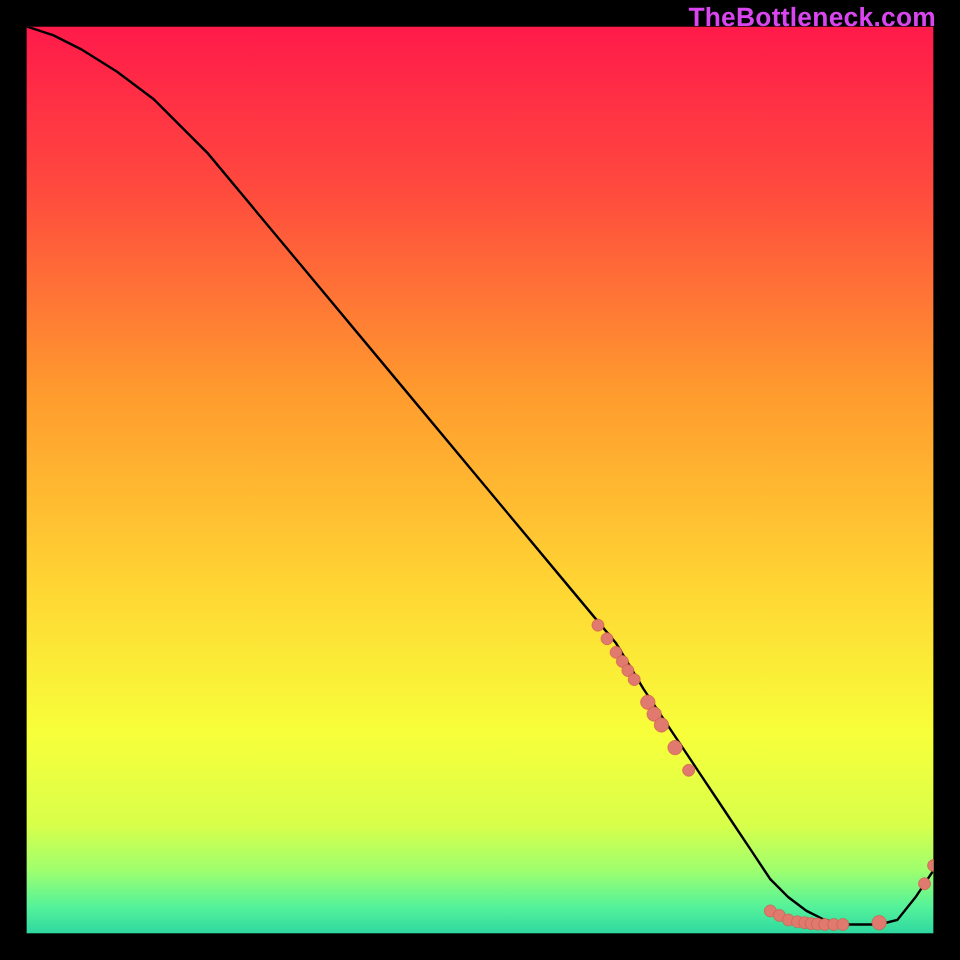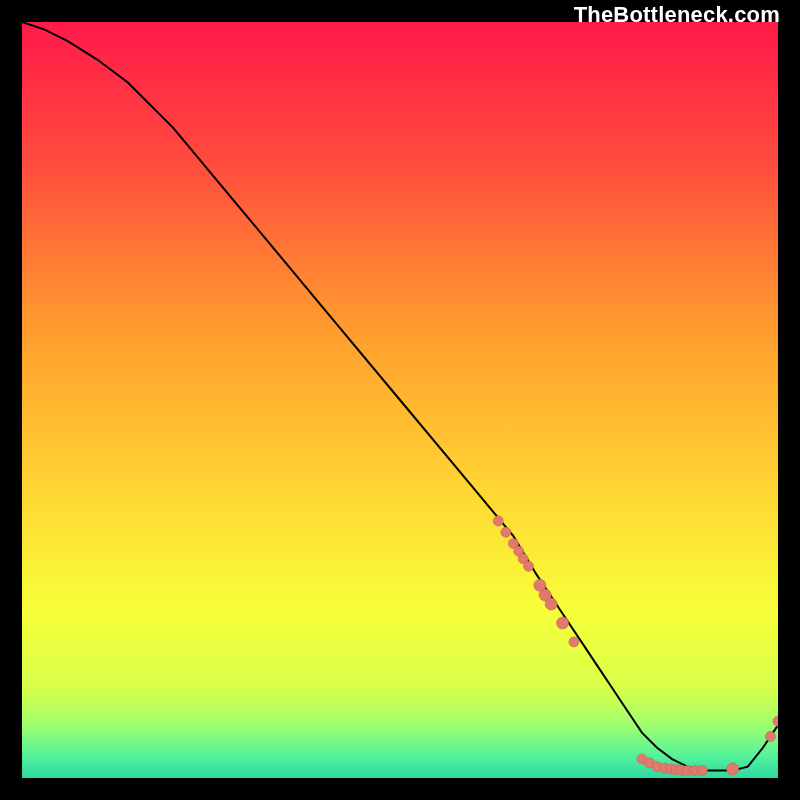--- a/index.html
+++ b/index.html
@@ -14,21 +14,21 @@
   .frame {
     position: relative;
     width: 800px;
     height: 800px;
     background: #000;
   }
   .watermark {
     position: absolute;
     top: 2px;
     right: 20px;
-    color: #ffffff;
+    color: #d946ef;
     font-size: 22px;
     font-weight: 600;
     letter-spacing: 0.2px;
     user-select: none;
   }
   .plot-wrap {
     position: absolute;
     left: 22px;
     top: 22px;
     width: 756px;

